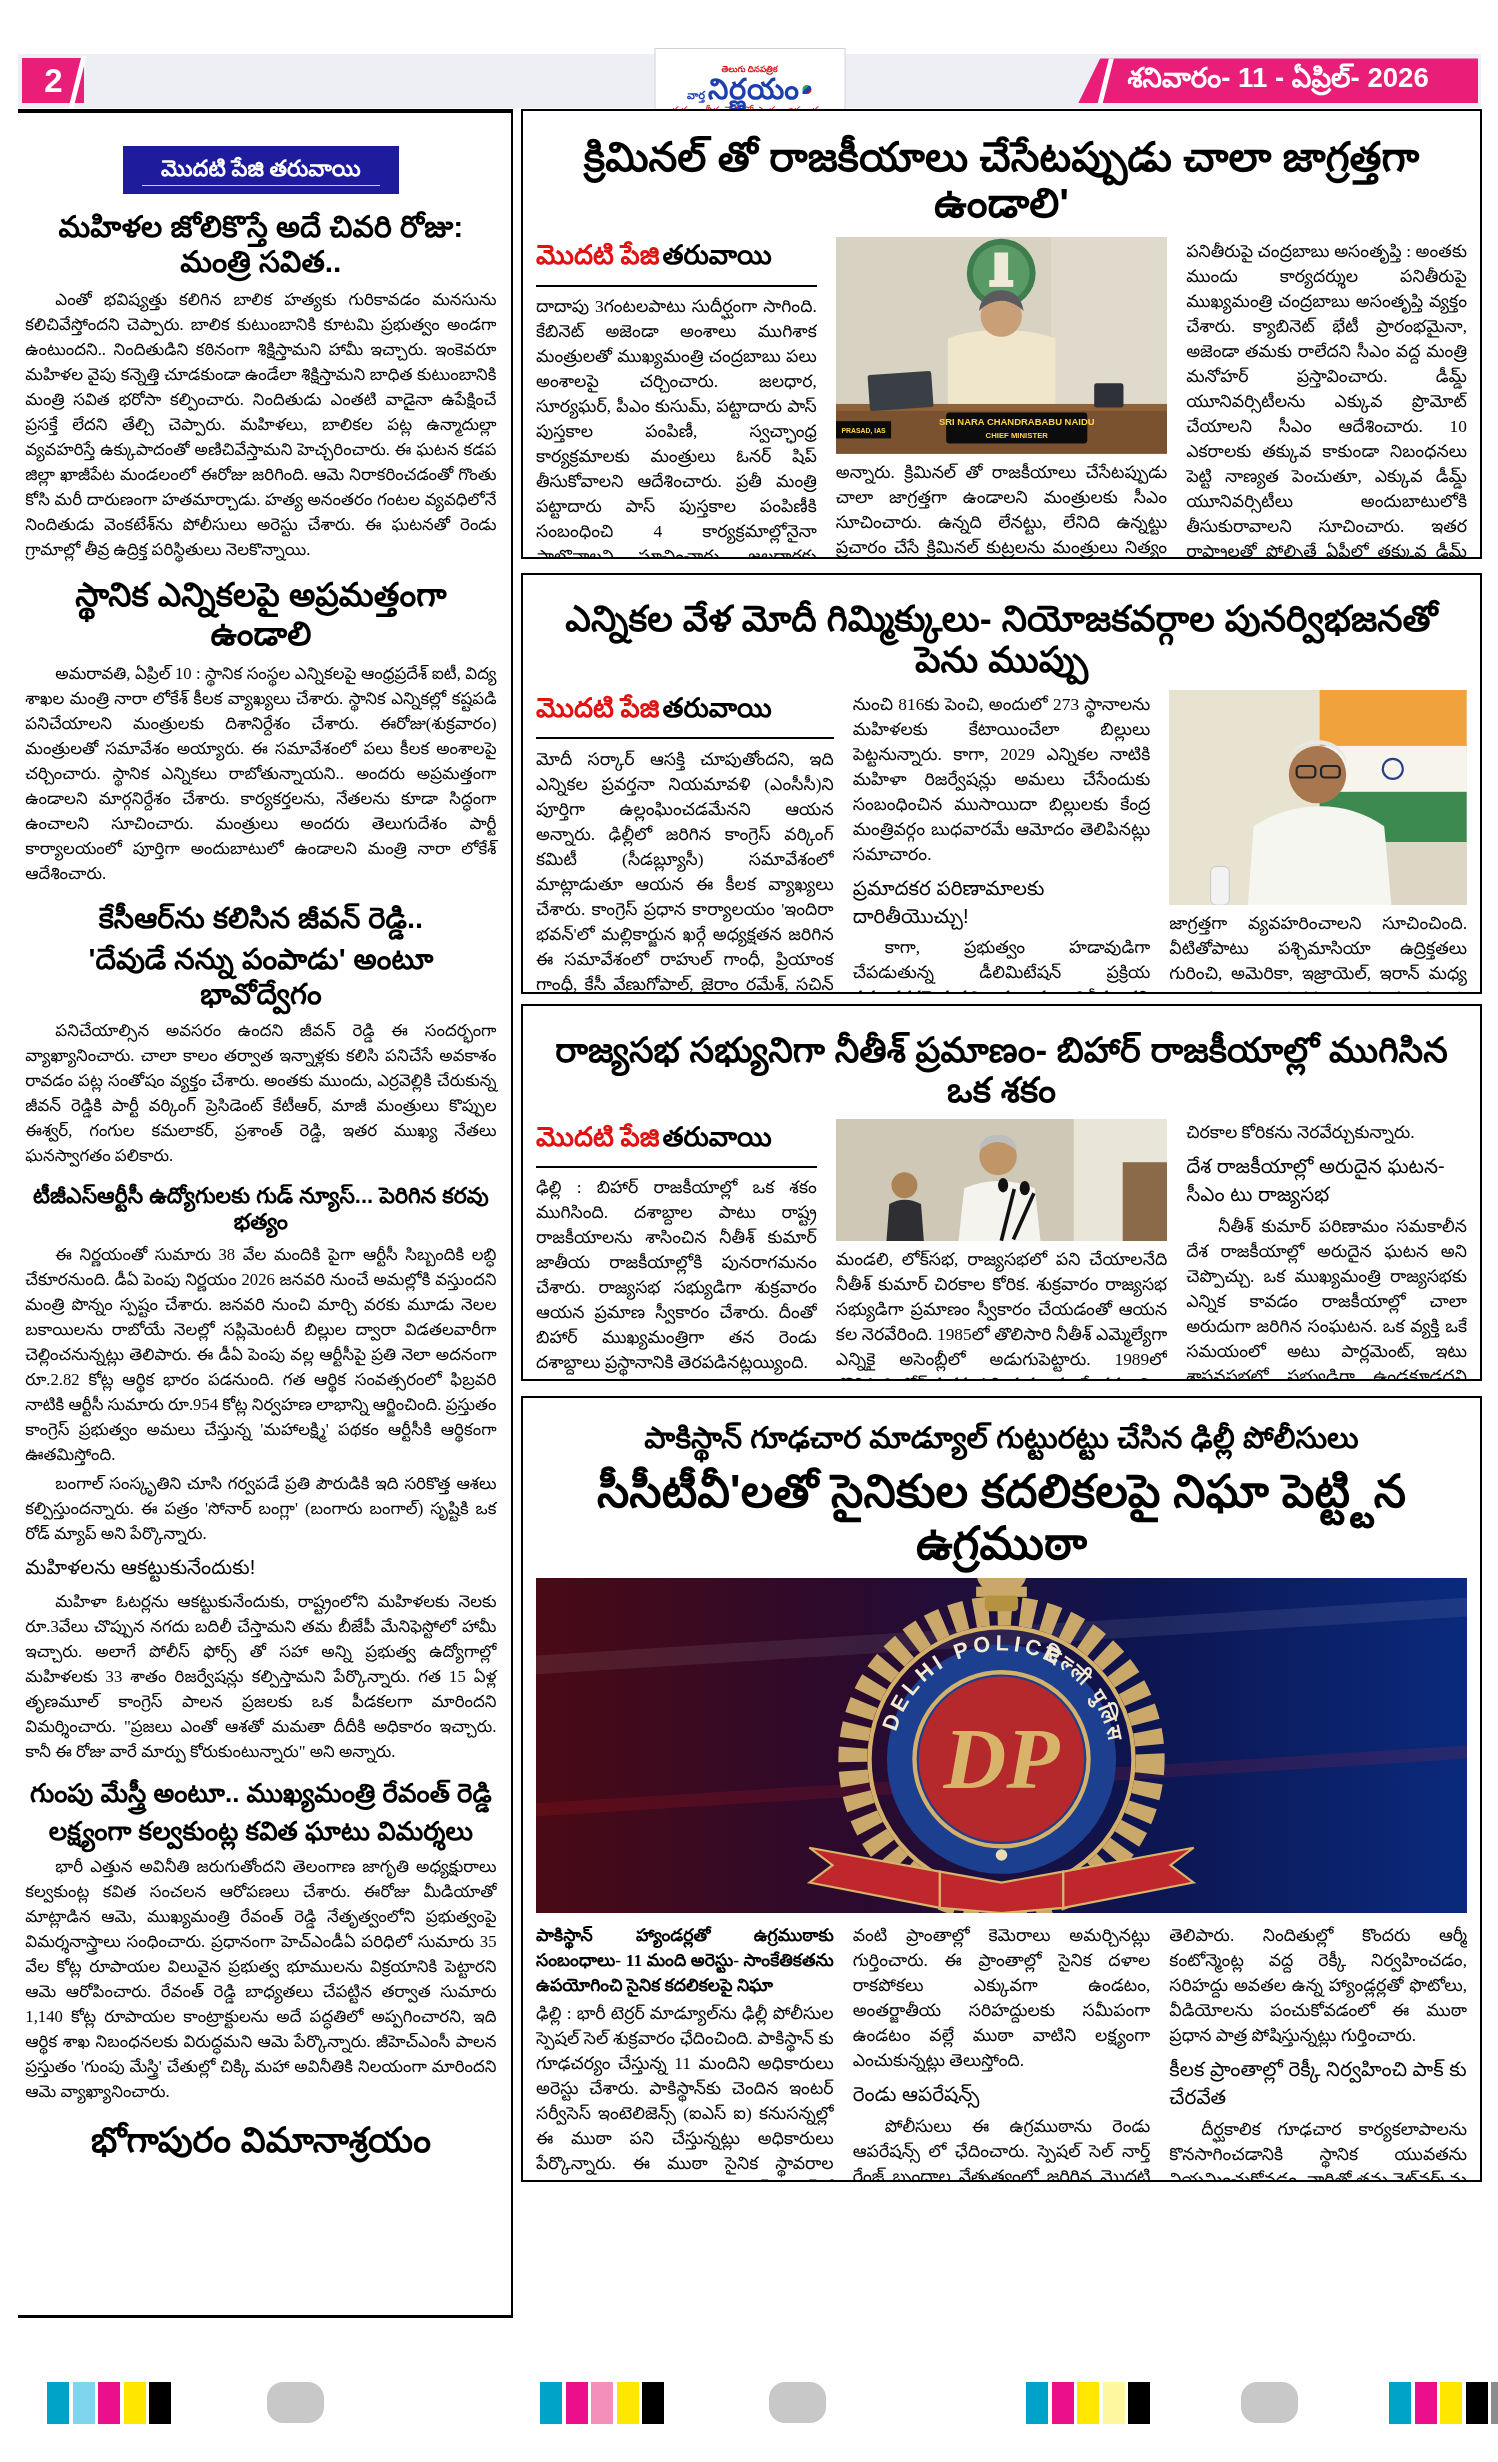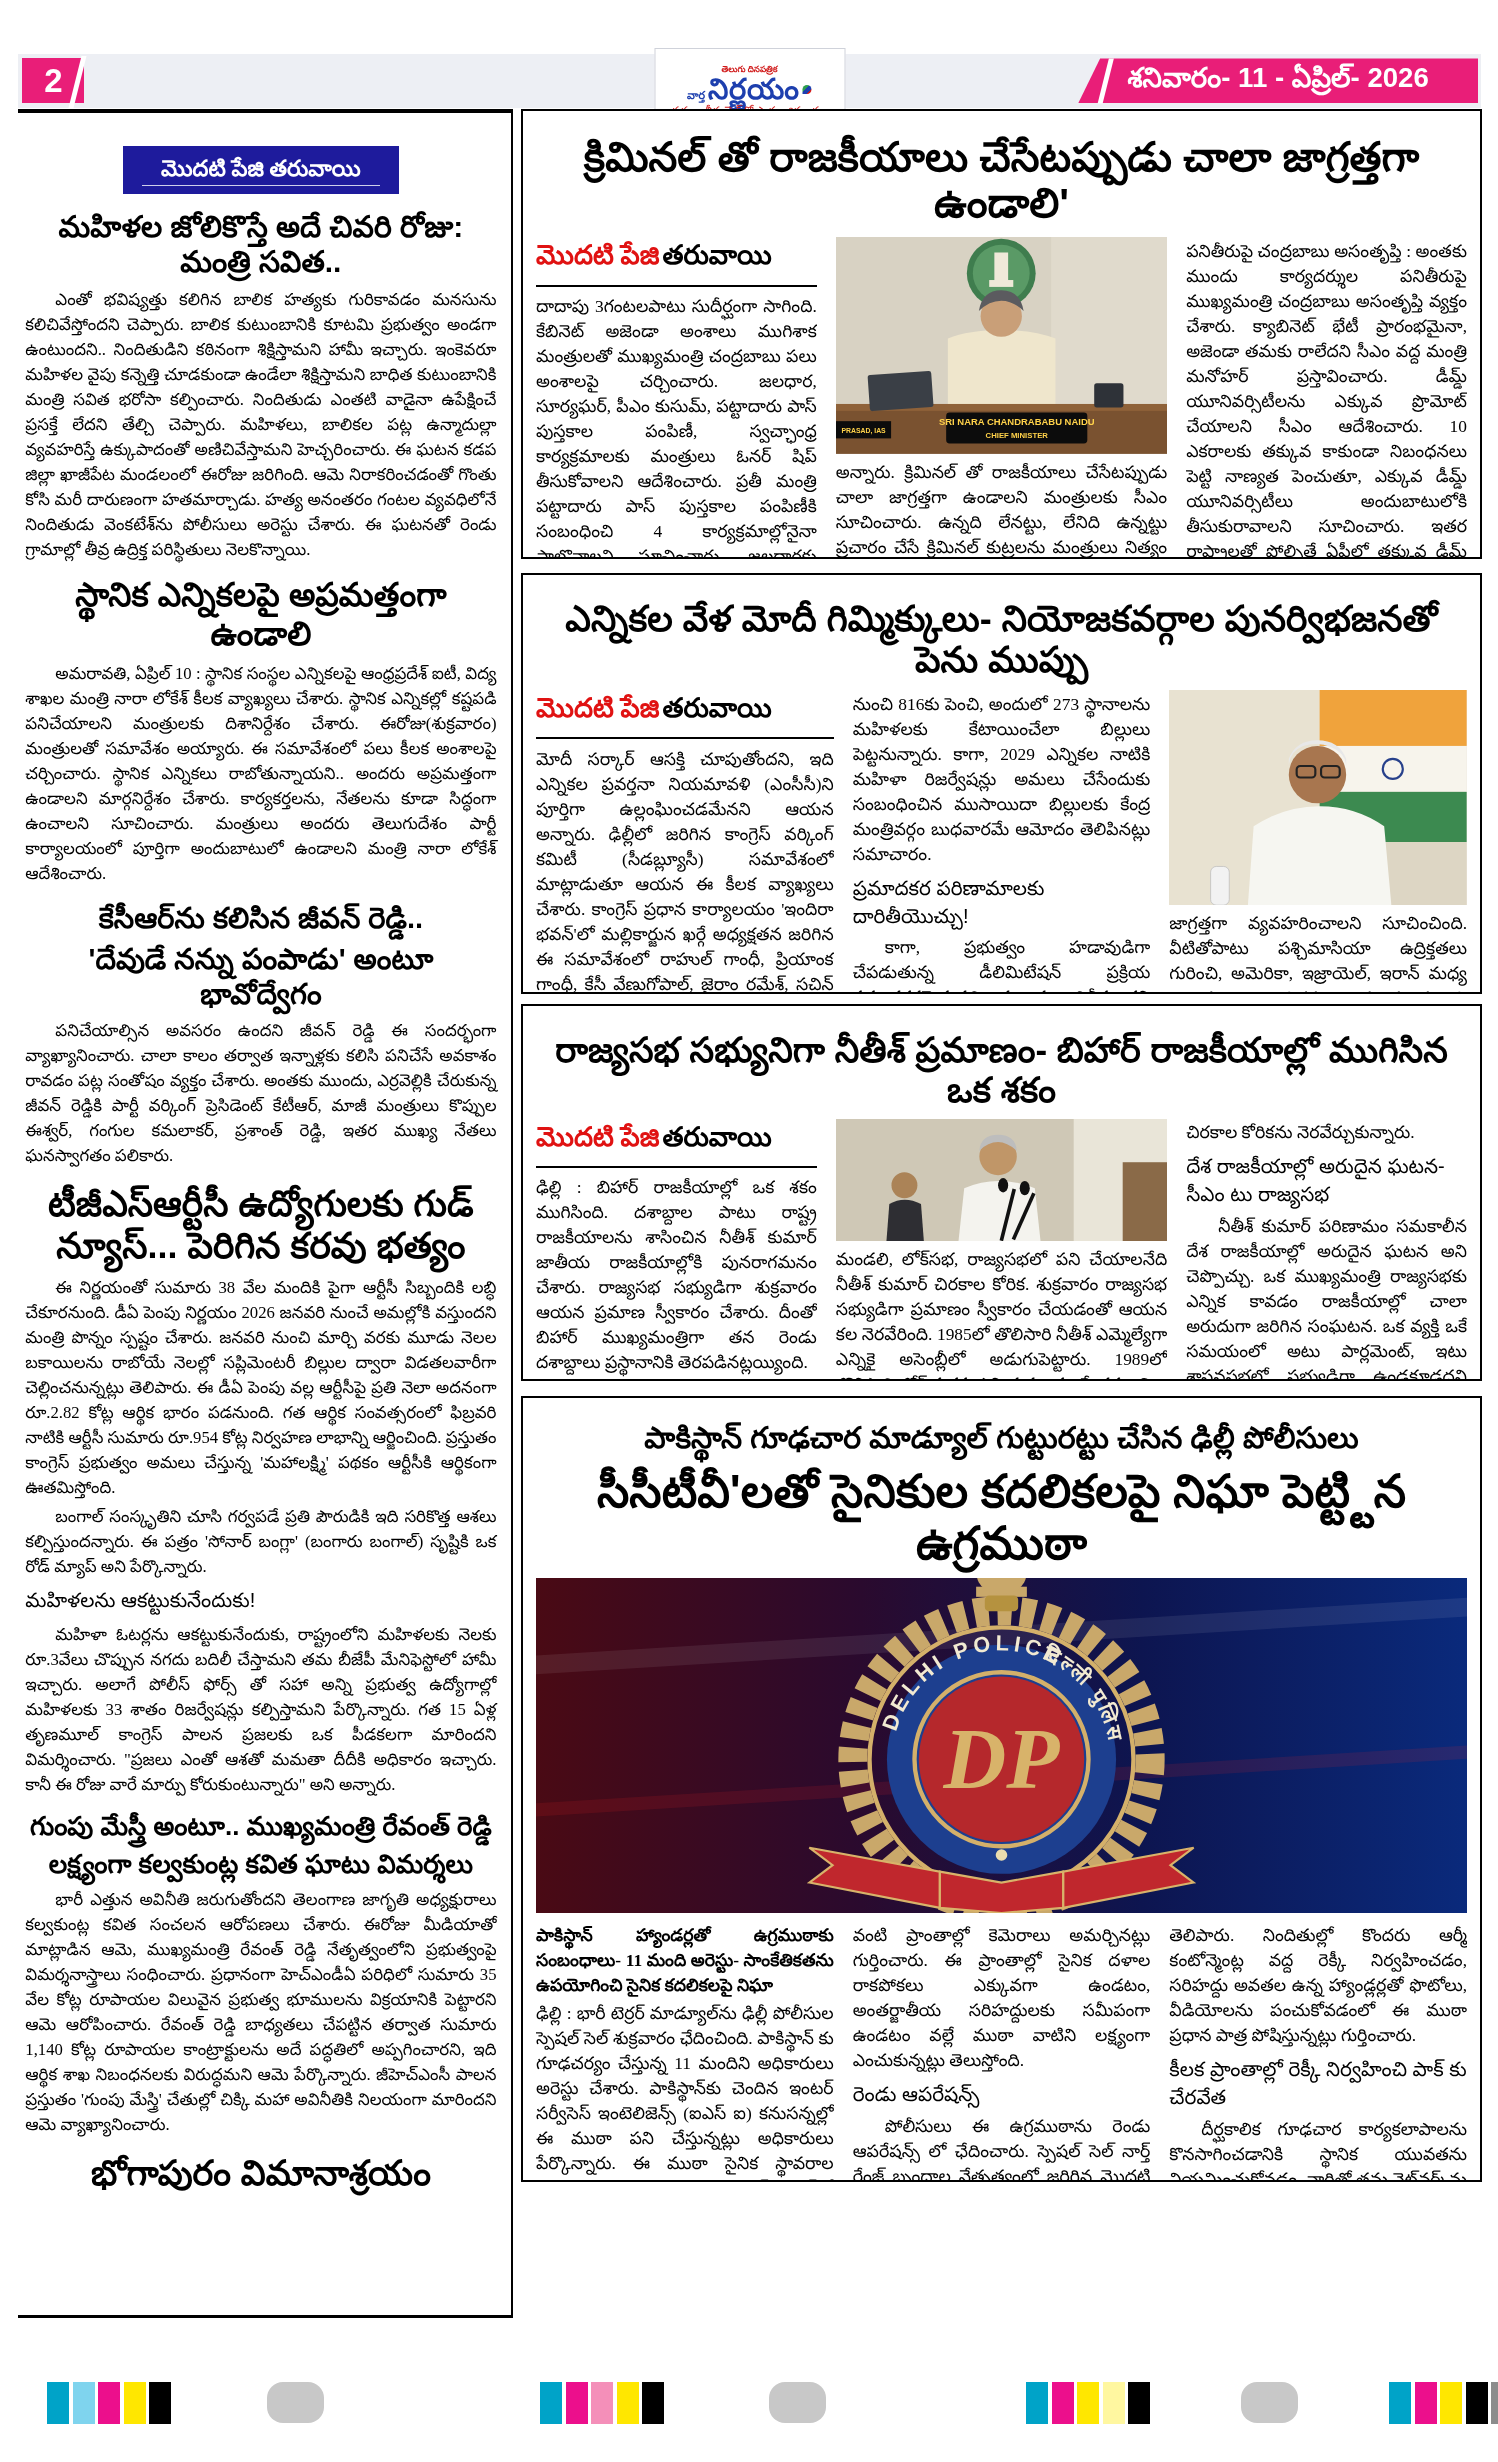--- a/index.html
+++ b/index.html
@@ -26,21 +26,21 @@
   .feather{display:inline-block;width:9.4px;height:9.4px;border-radius:50% 50% 50% 0;
            background:linear-gradient(135deg,#2e9e4f 0 40%,#1d3fae 40% 70%,#d01818 70%);vertical-align:super;}
   
   .leftcol{position:absolute;left:18px;top:109px;width:495px;height:2209px;box-sizing:border-box;
            border-top:4.4px solid #000;border-right:2.2px solid #000;border-bottom:3.6px solid #000;
            padding:2.9px 14.5px 0 7.3px;overflow:hidden;}
   .contbox{margin:30px auto 10px;width:276px;background:#1e1b9c;color:#fff;text-align:center;
            padding:10px 0 7.3px;}
   .contbox span{font-size:22.5px;font-weight:bold;border-bottom:0.7px solid #cfcfea;padding:0 19px 4.4px;}
   .lh{font-weight:bold;text-align:center;line-height:1.18;margin:14.5px 0 7.3px;font-family:"Liberation Sans",sans-serif;}
-  .lh1{font-size:30px;} .lh2{font-size:33px;} .lh3{font-size:29px;} .lh4{font-size:36px;}
+  .lh1{font-size:30px;} .lh2{font-size:33px;} .lh3{font-size:29px;} .lh4{font-size:22px;}
   .lh5{font-size:32px;} .lh6{font-size:26px;} .lh7{font-size:35px;}
   .bt{font-size:16.7px;line-height:25px;text-align:justify;text-indent:30px;margin:4.4px 0;}
   .sh{font-weight:normal;font-size:20px;margin:10px 0 2.9px;font-family:"Liberation Sans",sans-serif;}
   
   .abox{position:absolute;left:521px;width:961px;box-sizing:border-box;border:2.2px solid #000;
         padding:20px 13px;overflow:hidden;background:#fff;}
   .boxA{top:109px;height:450px;} .boxB{top:573px;height:421px;}
   .boxC{top:1004px;height:377px;} .boxD{top:1396px;height:786px;}
   .ah{font-weight:bold;text-align:center;line-height:1.12;font-family:"Liberation Sans",sans-serif;margin:4.4px 0 8.7px;}
   .ahA{font-size:41px;} .ahB{font-size:36px;} .ahC{font-size:35px;}

